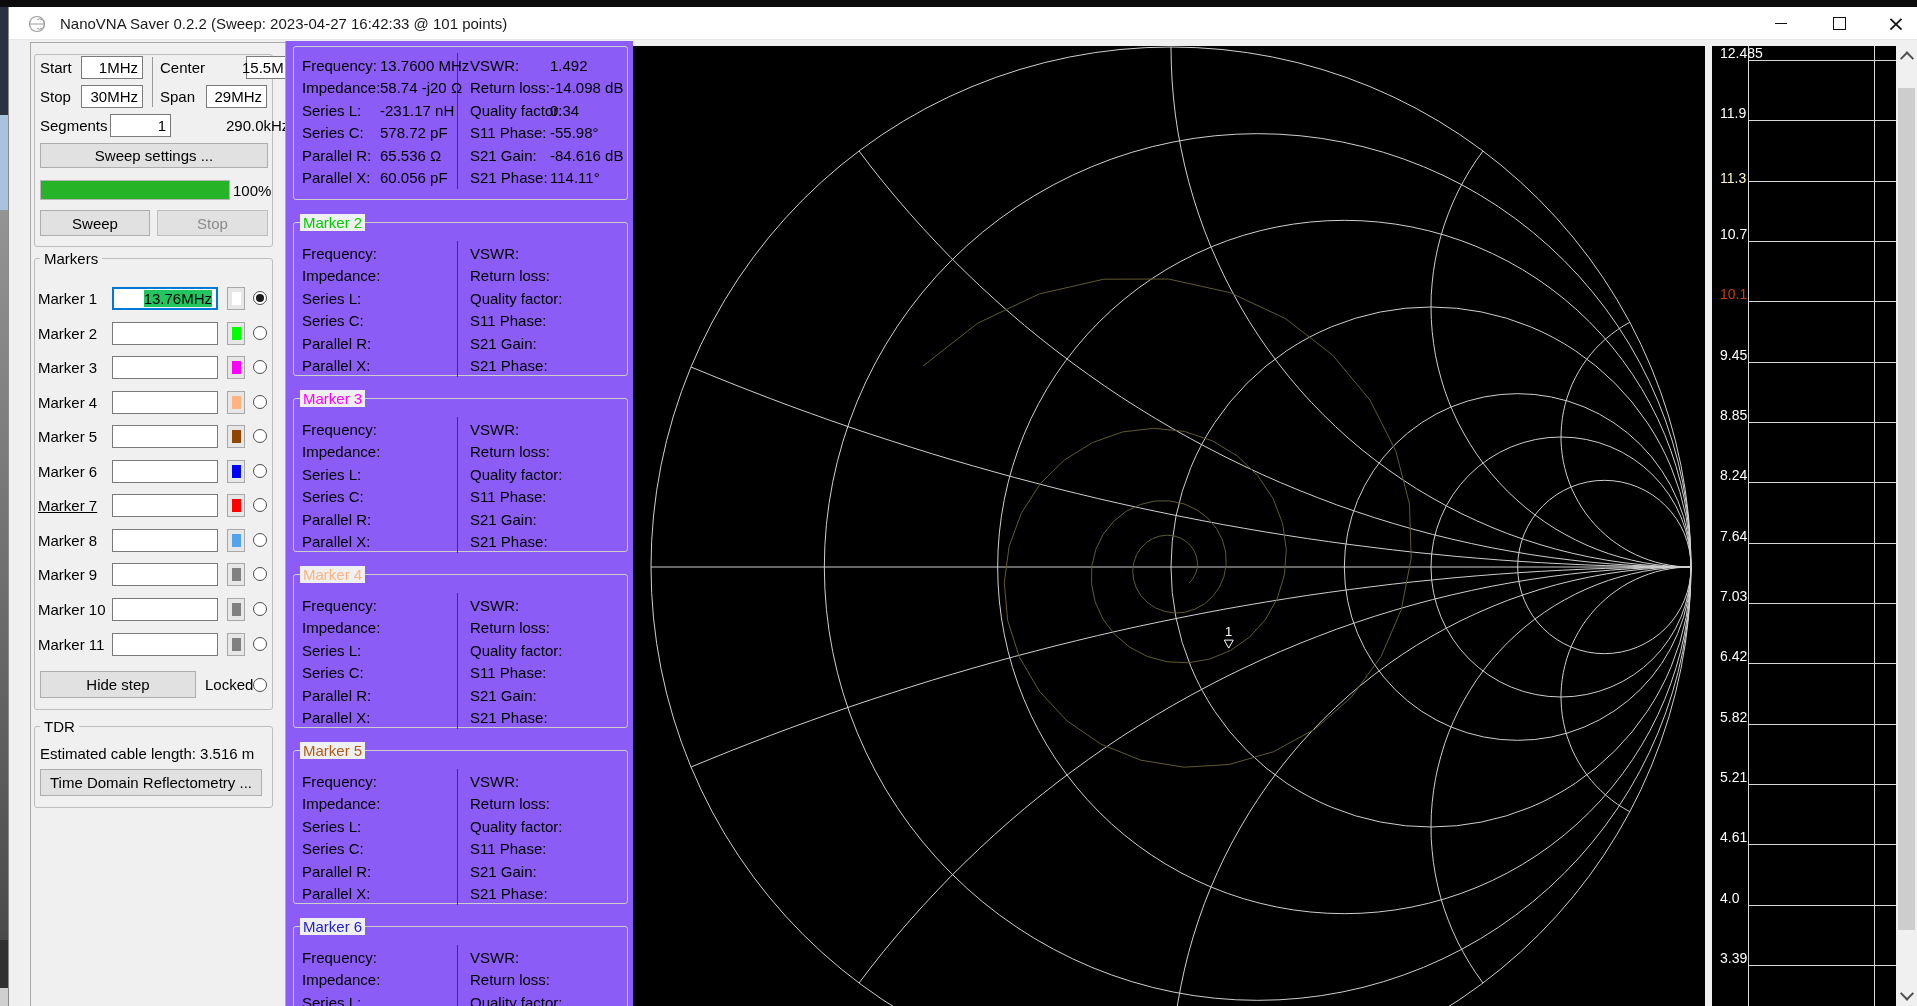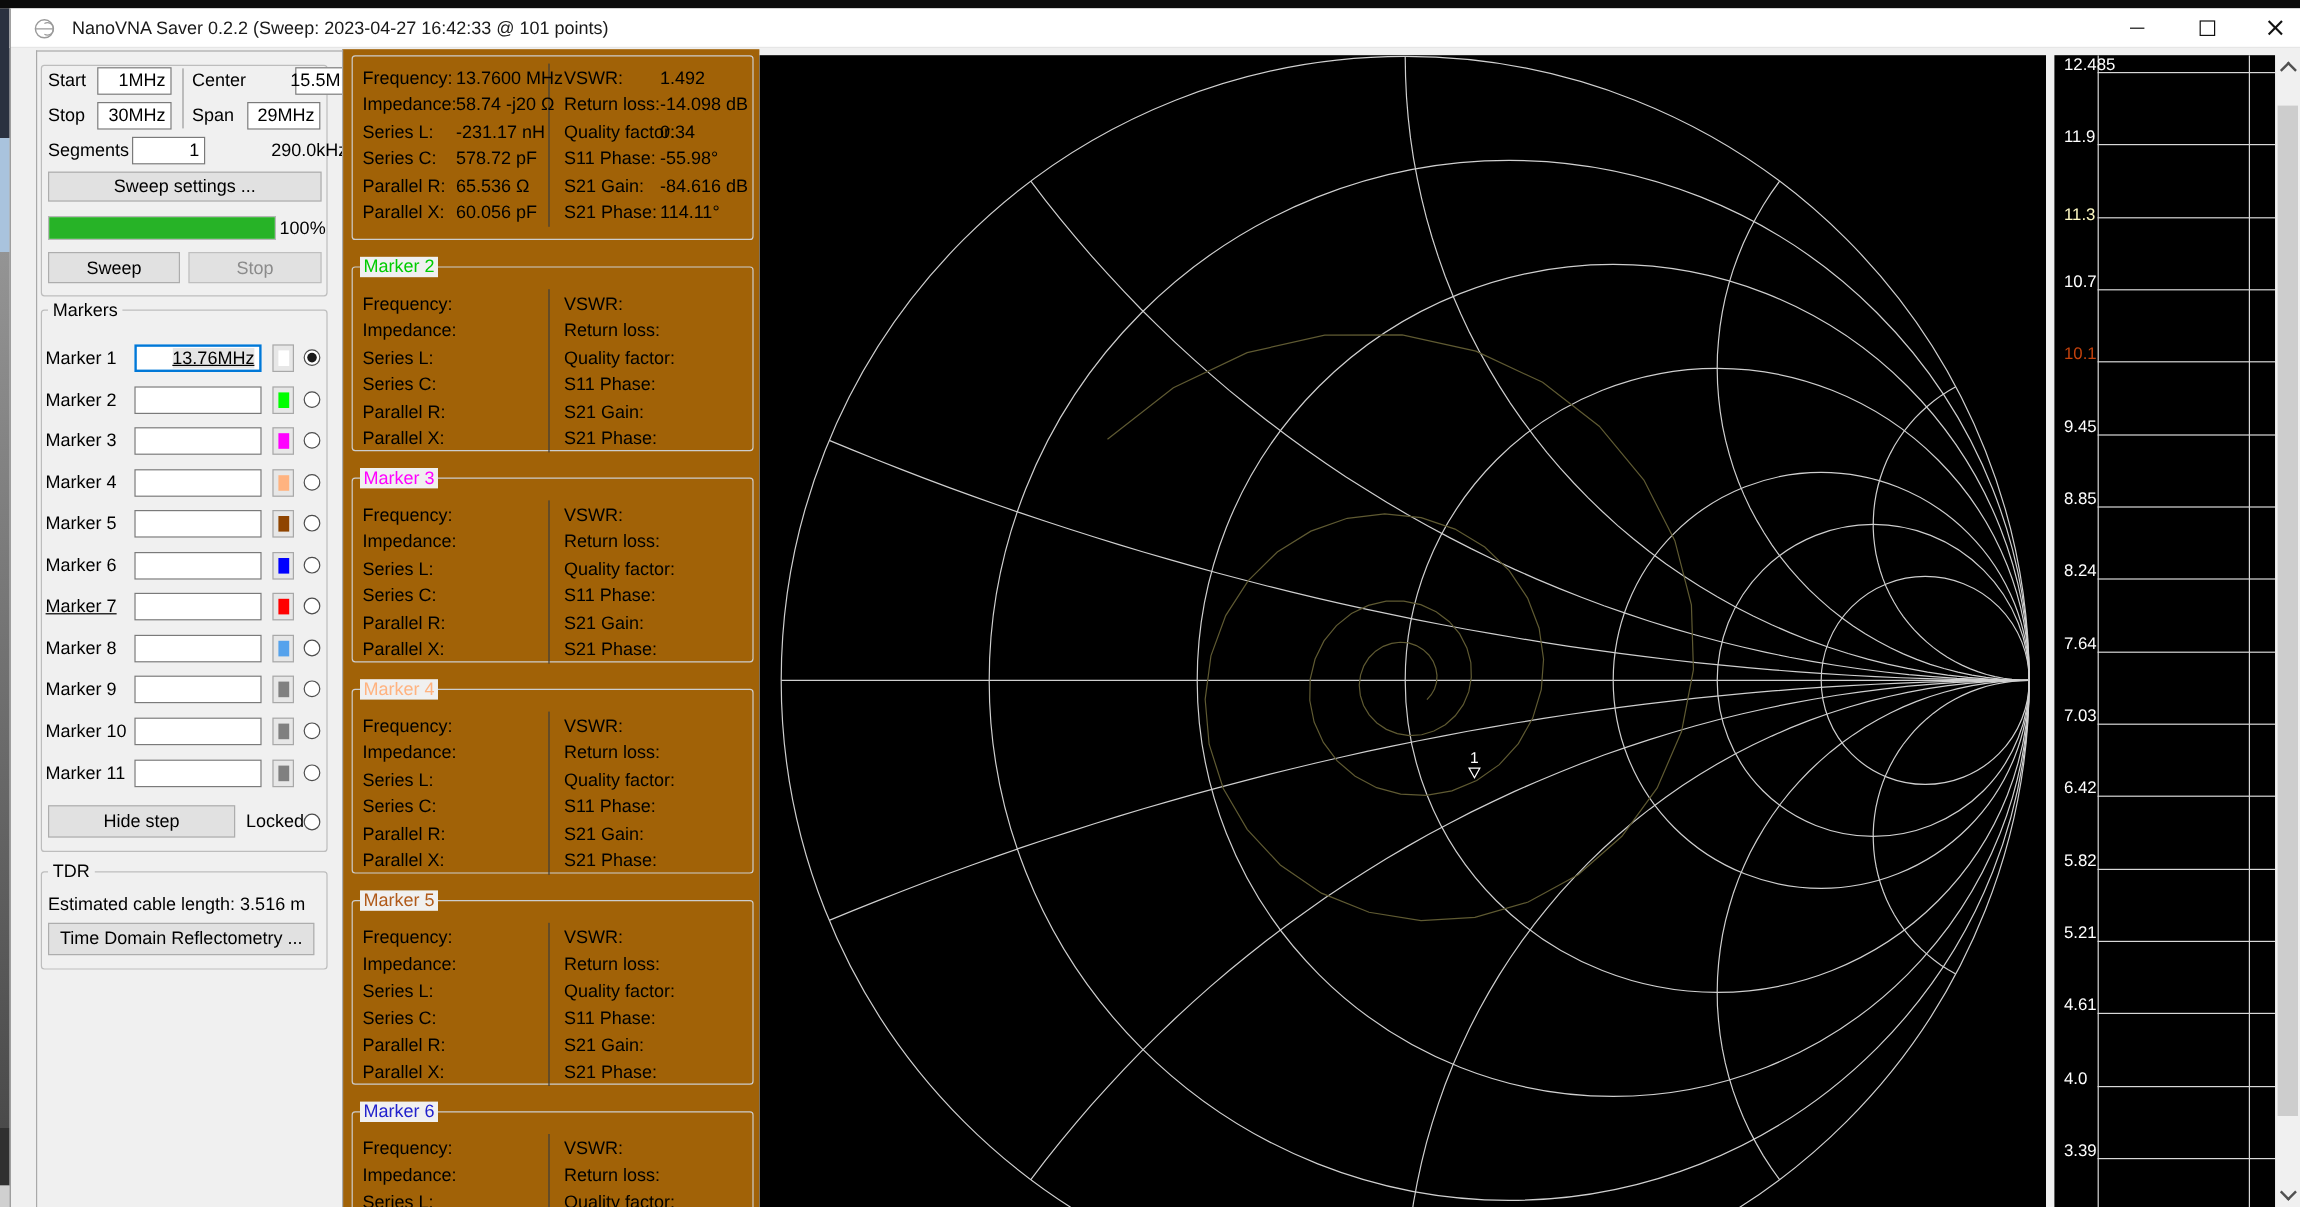--- a/index.html
+++ b/index.html
@@ -21,33 +21,33 @@
   .lstrip{position:absolute;left:0;width:8px;}
   
   .hline{position:absolute;height:1px;background:#a9a9a9;}
   .vline{position:absolute;width:1px;background:#a9a9a9;}
   .groupbox{position:absolute;border:1px solid #bdbdbd;border-radius:3px;box-sizing:border-box;}
   .gb-title{position:absolute;background:#f0f0f0;padding:0 4px;white-space:nowrap;}
   .lbl{position:absolute;white-space:nowrap;line-height:23px;height:23px;}
   .field{position:absolute;background:#fff;border:1px solid #7a7a7a;box-sizing:border-box;
          display:flex;align-items:center;justify-content:flex-end;padding:0 4px;font-size:15px;}
   .field.focused{border:2px solid #0078d7;}
-  .field .seltext{background:#e5e5e5;text-decoration:underline;}
+  .field .seltext{background:#22c55e;}
   .btn{position:absolute;background:#e1e1e1;border:1px solid #adadad;box-sizing:border-box;
        display:flex;align-items:center;justify-content:center;font-size:15px;white-space:nowrap;}
   .btn.disabled{color:#8b8b8b;border-color:#bfbfbf;}
   .progress-outer{position:absolute;border:1px solid #b6b6b6;background:#e6e6e6;box-sizing:border-box;}
   .progress-fill{height:100%;background:#27b327;}
   .radio{position:absolute;width:14px;height:14px;border:1px solid #4c4c4c;border-radius:50%;background:#fff;box-sizing:border-box;}
   .radio.sel::after{content:"";position:absolute;left:2px;top:2px;width:8px;height:8px;border-radius:50%;background:#1b1b1b;}
   .swatch{position:absolute;width:18px;height:23px;background:#e7e7e7;border:1px solid #a8a8a8;box-sizing:border-box;
           display:flex;align-items:center;justify-content:center;}
   .swatch>span{width:9px;height:13px;display:block;}
   
-  #middle-panel{position:absolute;left:285px;top:41px;width:348px;height:965px;overflow:hidden;border-left:1px solid #a9a9a9;box-sizing:border-box;background:#a16207;}
+  #middle-panel{position:absolute;left:285px;top:41px;width:348px;height:965px;overflow:hidden;border-left:1px solid #a9a9a9;box-sizing:border-box;background:#8b5cf6;}
   .msec{position:absolute;left:7px;width:335px;height:154px;border:1px solid #cdcdcd;border-radius:3px;box-sizing:border-box;}
   .msec-hdr{position:absolute;left:6px;top:-9px;background:#f0f0f0;padding:0 3px;font-size:15px;line-height:17px;}
   .mtext{position:absolute;white-space:nowrap;line-height:22px;height:22px;font-size:15px;}
   .msec-div{position:absolute;left:163px;width:1px;background:#3c3c3c;}
   
   #charts-bg{position:absolute;left:633px;top:40px;width:1284px;height:966px;background:#f0f0f0;}
   #smith-widget{position:absolute;left:633px;top:46px;width:1072px;height:960px;background:#000;}
   #right-chart{position:absolute;left:1712px;top:46px;width:184px;height:960px;background:#000;overflow:hidden;}
   .rc-grid{position:absolute;height:1px;background:#d8d8d8;left:36px;width:148px;}
   .rc-lbl{position:absolute;left:8px;color:#fff;font-size:14px;line-height:16px;white-space:nowrap;}

